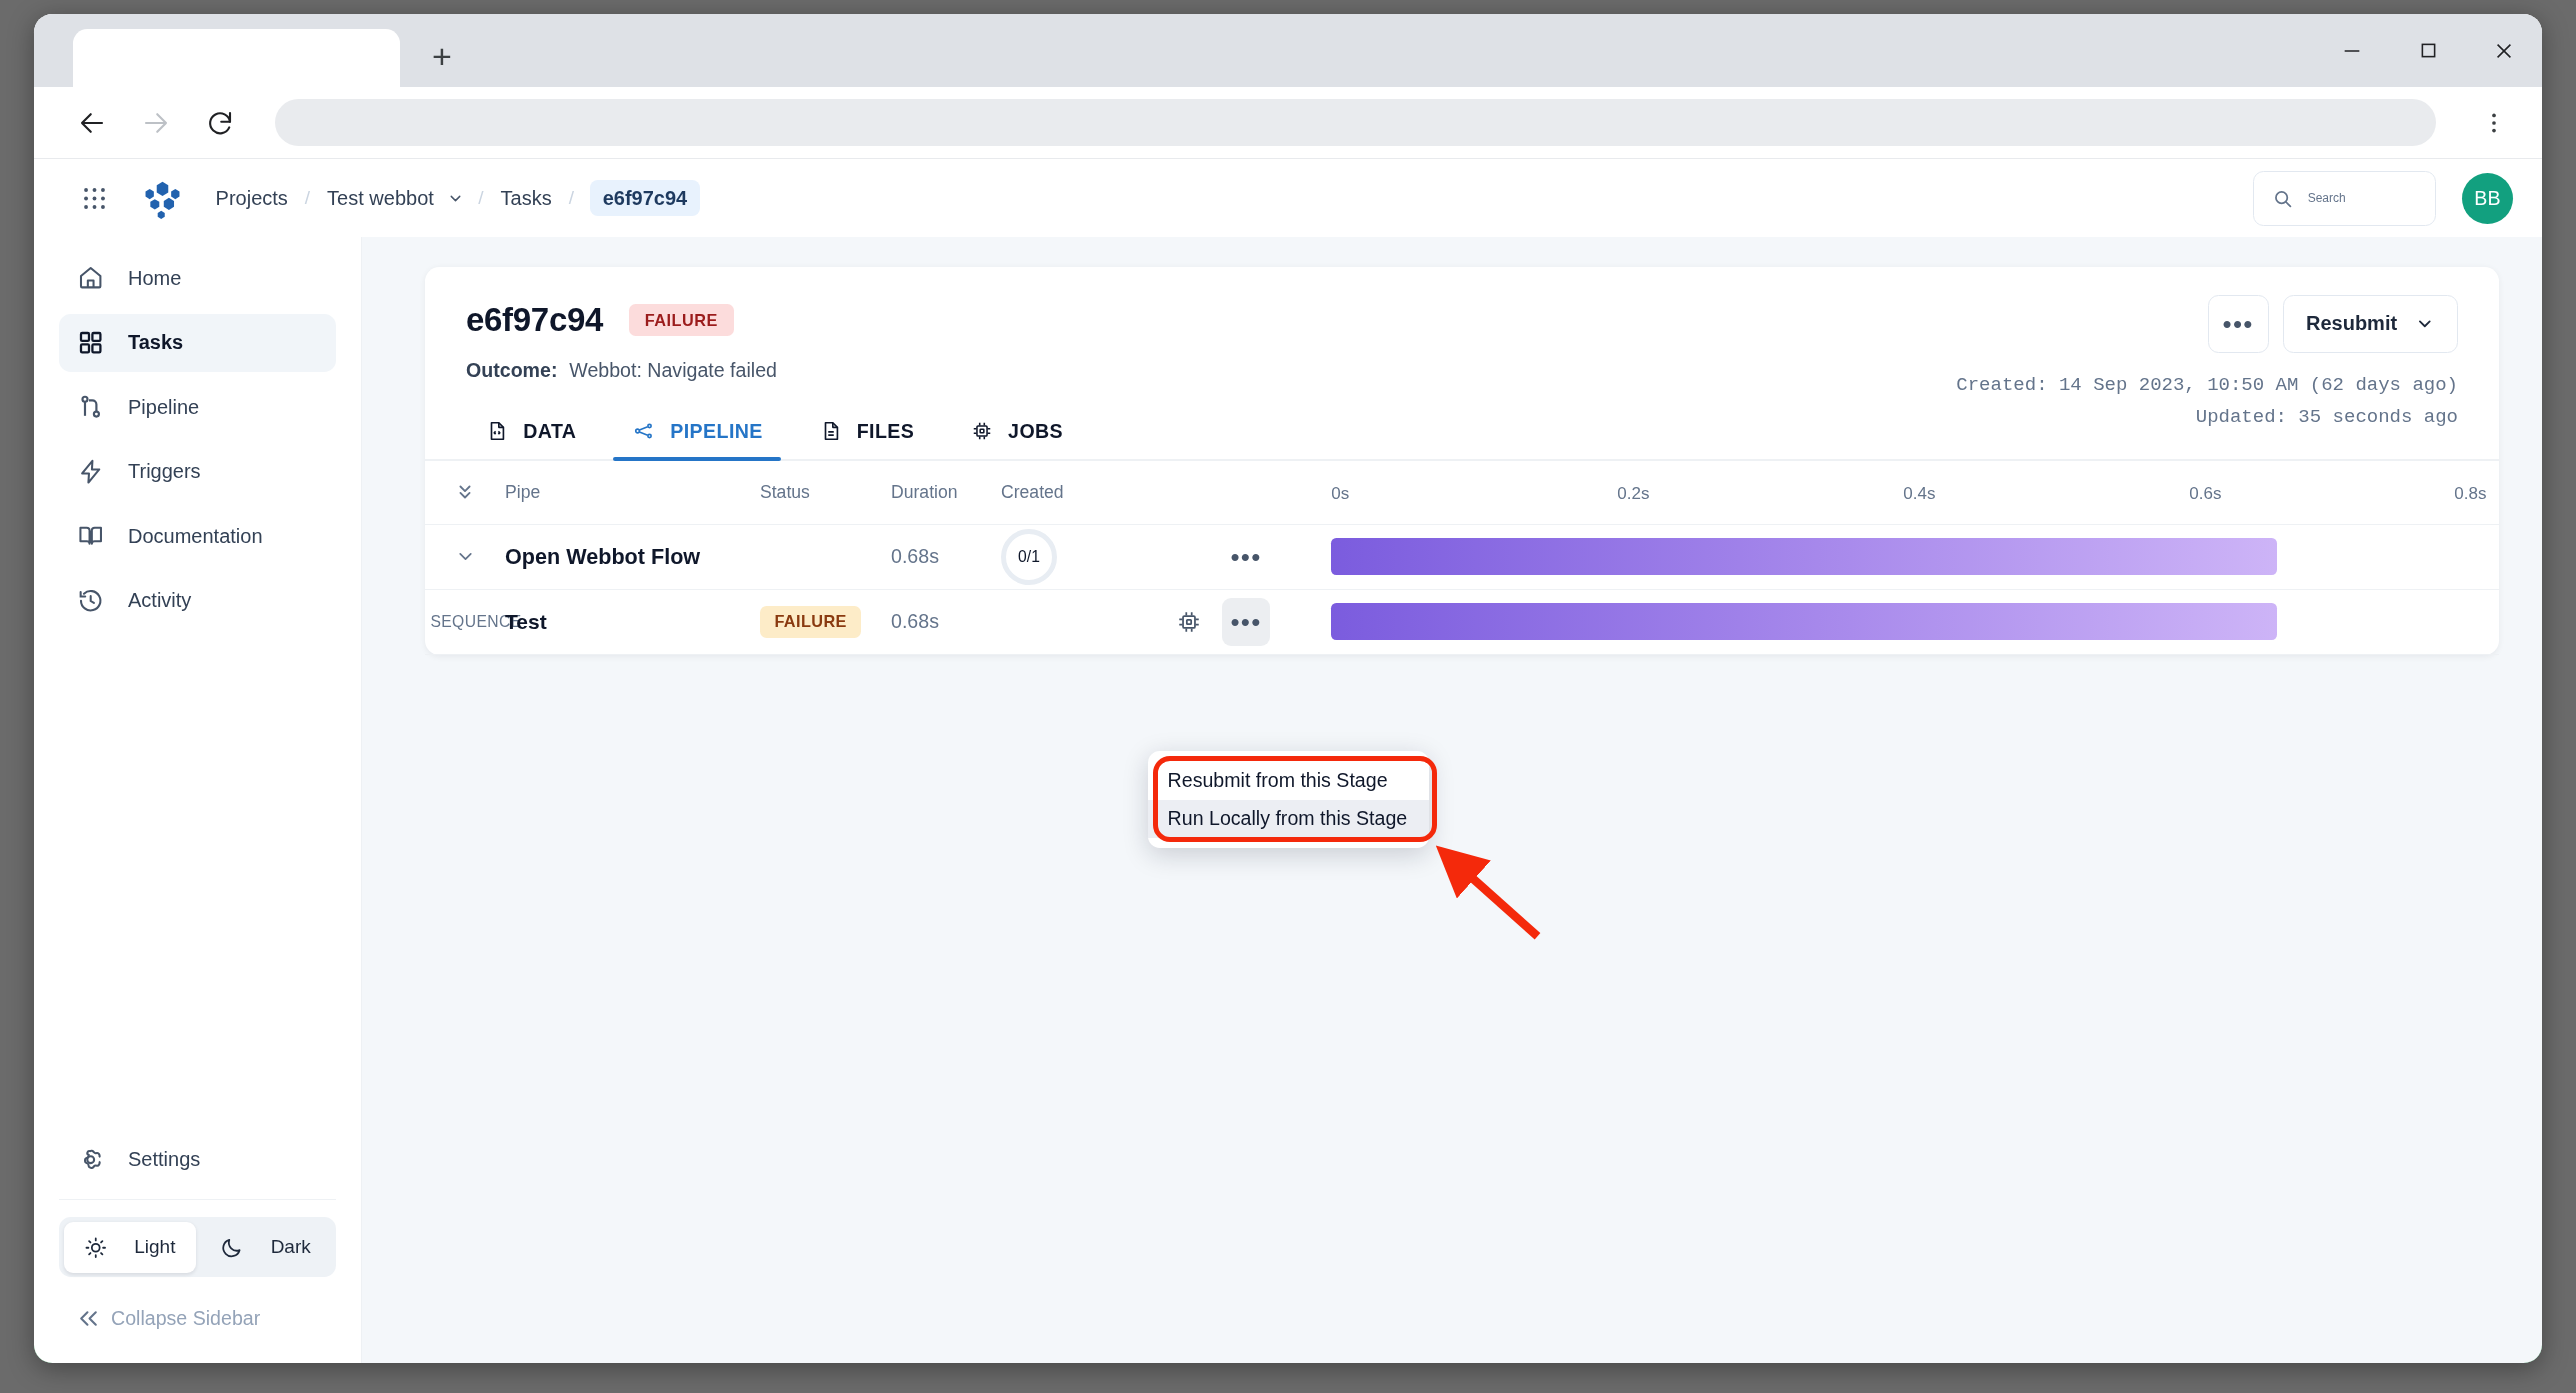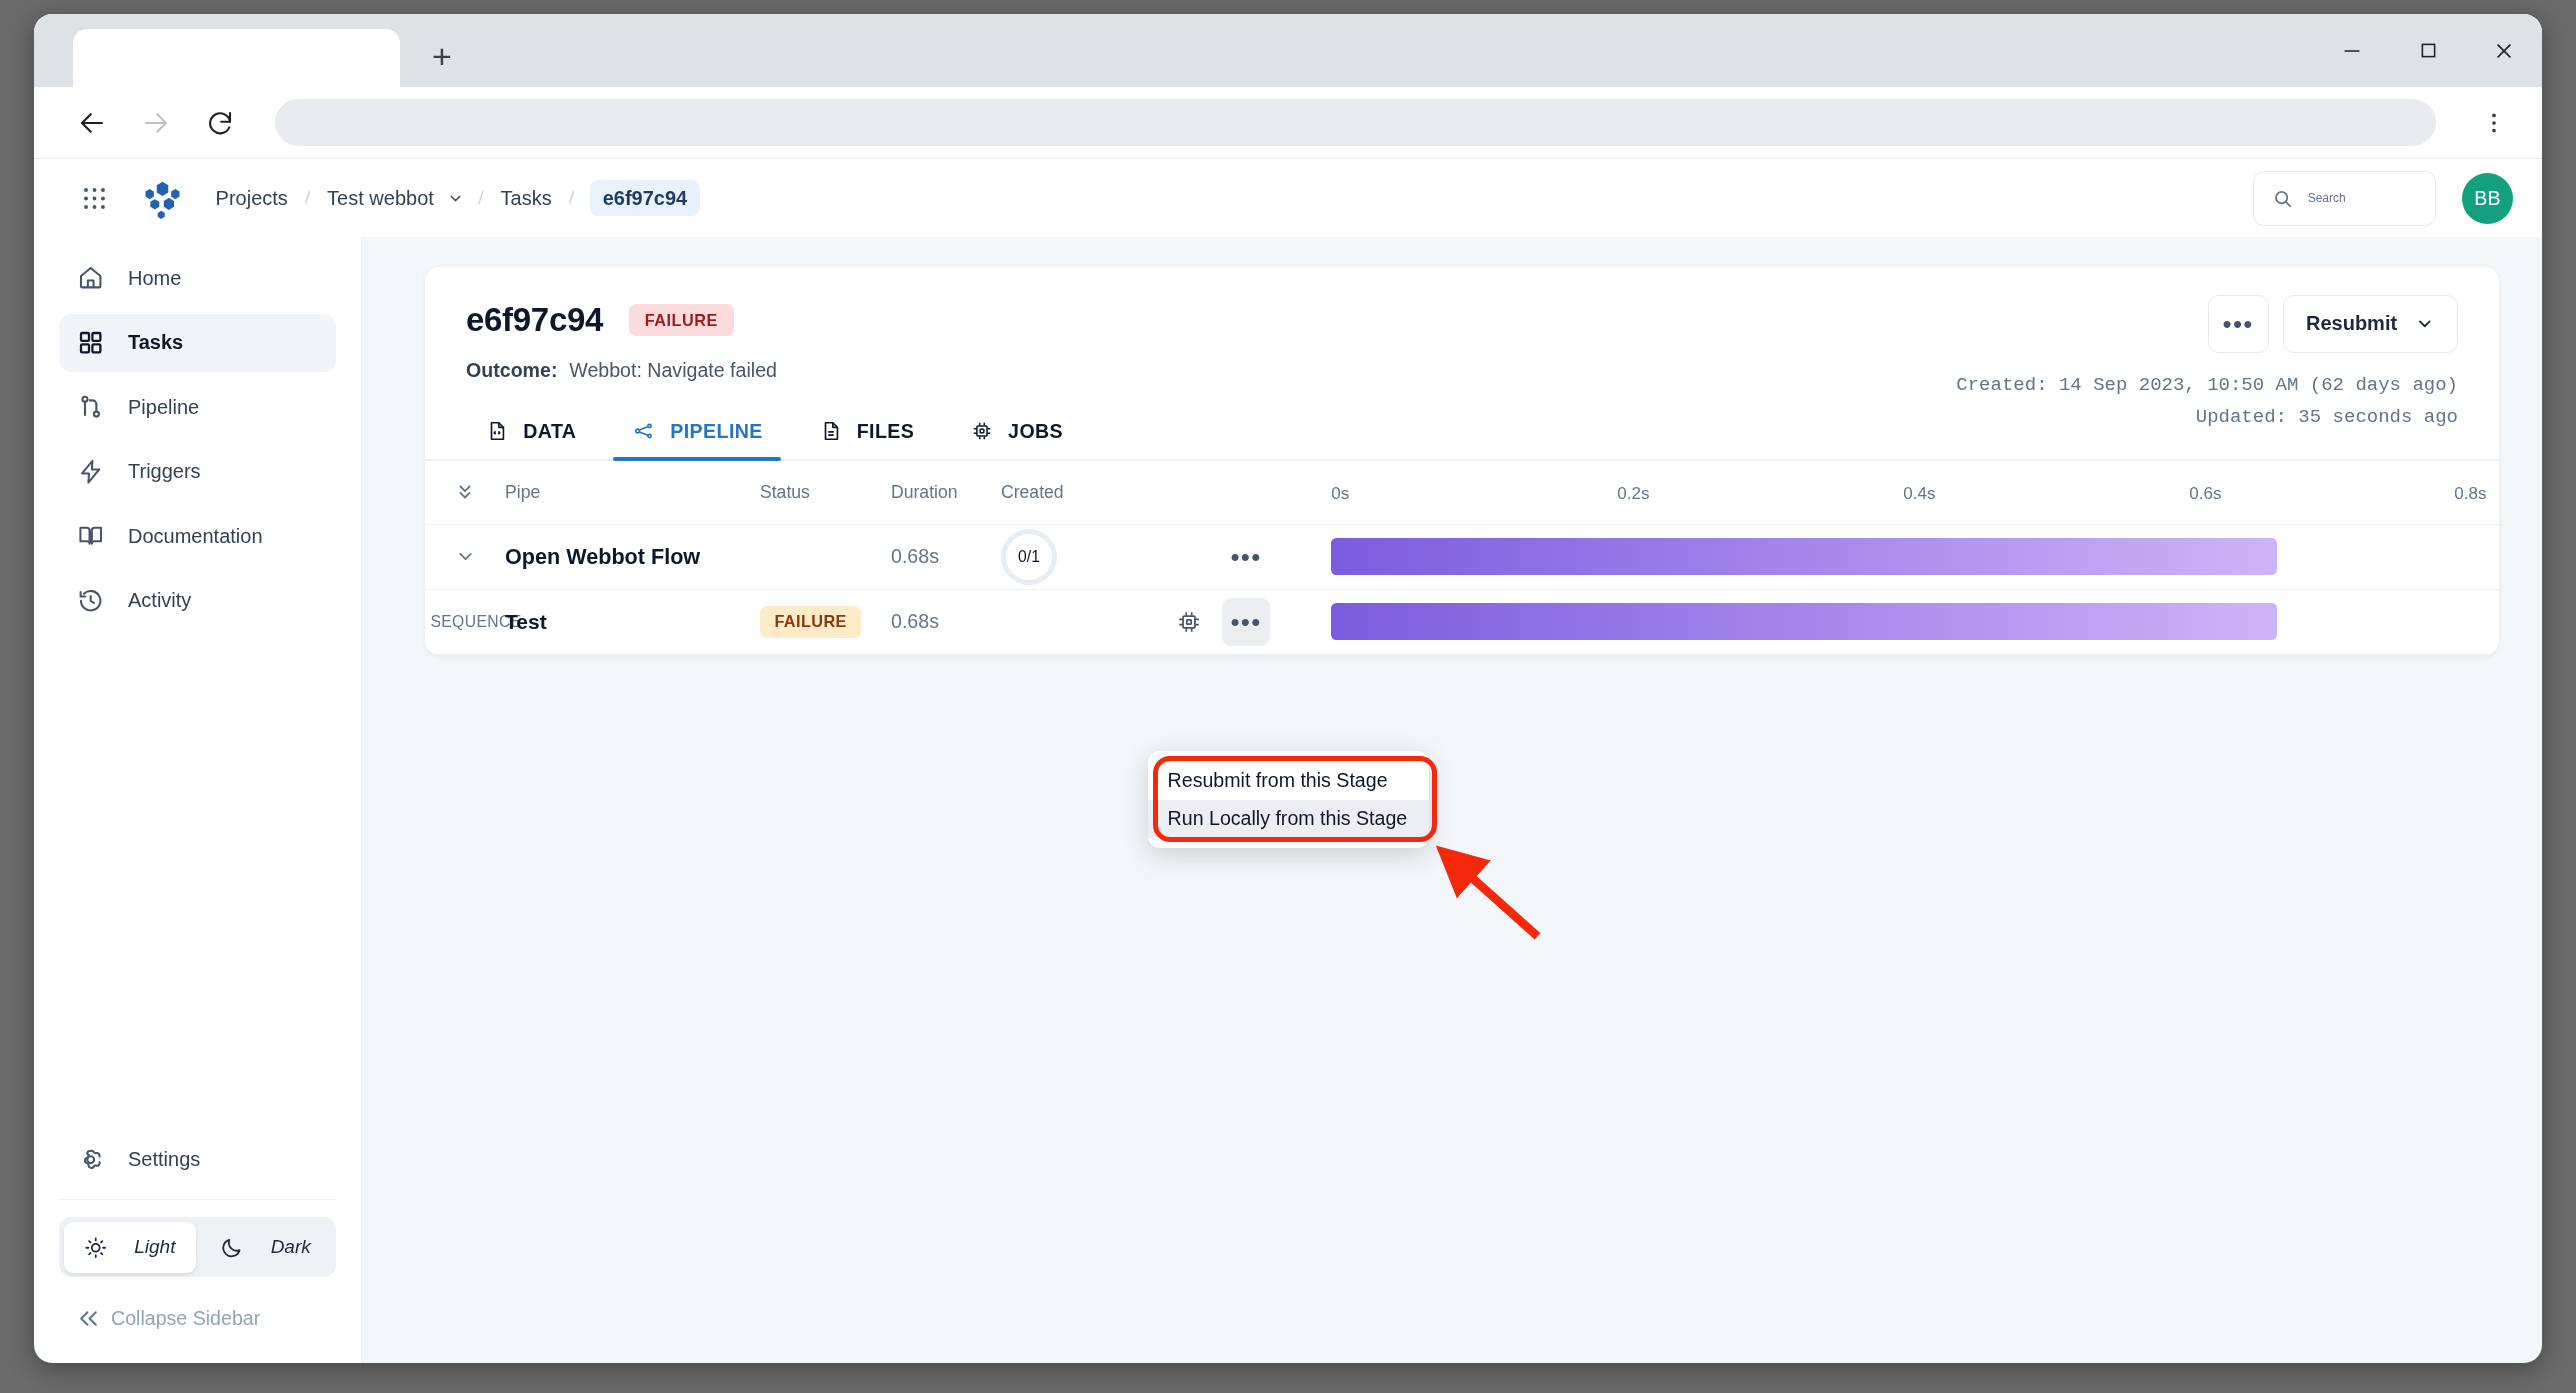--- a/index.html
+++ b/index.html
@@ -147,21 +147,21 @@
   .sidebar-spacer { flex: 1; }
   .sidebar-bottom { padding-bottom: 17px; }
   .sidebar-div { height: 1.3px; background: #eef1f4; margin: 10.5px 0 17px 0; }
   .theme-toggle {
     display: flex; background: #eef2f6;
     border-radius: 11.8px; padding: 4.6px; gap: 3.9px;
   }
   .theme-opt {
     flex: 1; height: 51px; border-radius: 9.1px;
     display: flex; align-items: center; justify-content: center;
-    gap: 27px; font-size: 19px; color: #1e293b; font-weight: 500; font-style: italic;
+    gap: 27px; font-size: 19px; color: #1e293b; font-weight: 500;
   }
   .theme-opt.selected { background: #ffffff; box-shadow: 0 1.3px 3.9px rgba(15,23,42,.10); }
   .collapse-row {
     display: flex; align-items: center; gap: 10px;
     padding: 0 17px; height: 56px; margin-top: 13px;
     color: #94a3b8; font-size: 19.6px;
   }
 
   
   .main {

